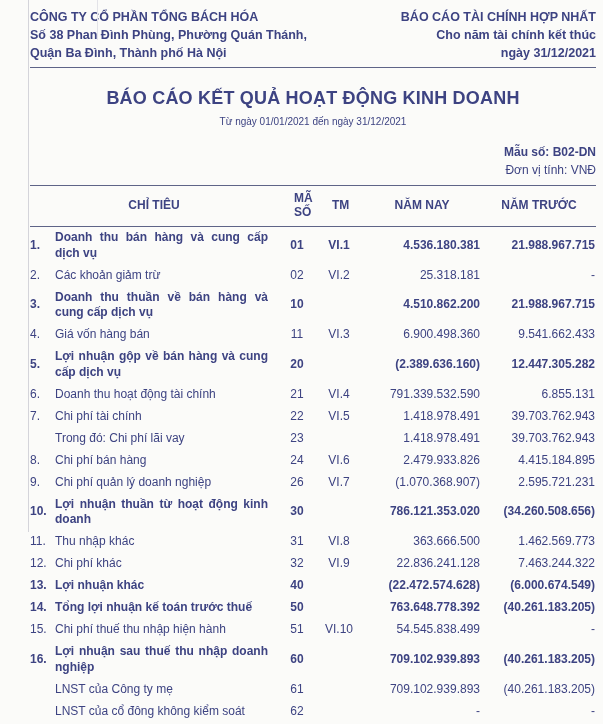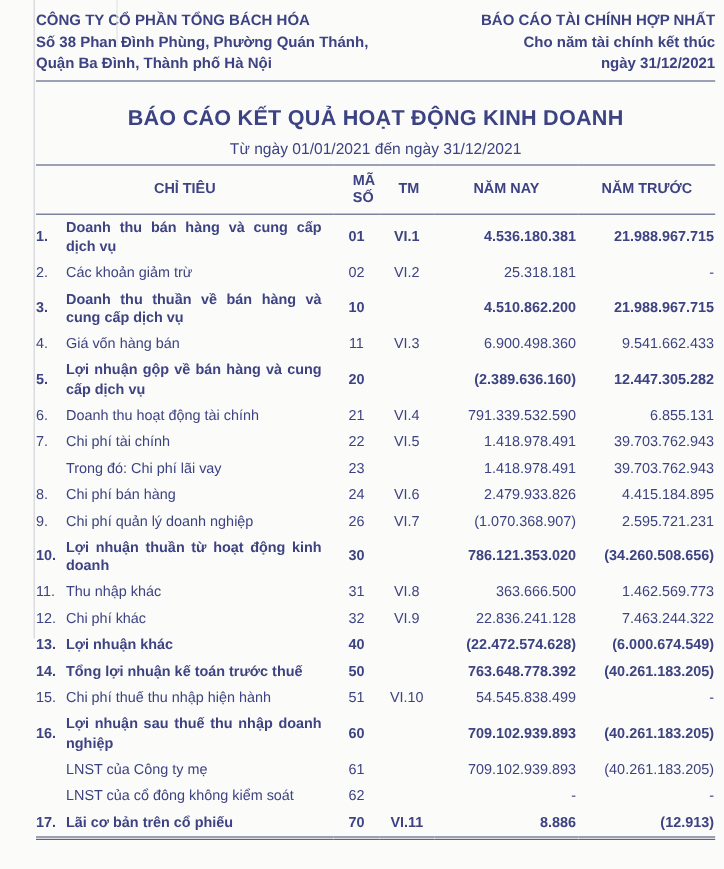--- a/index.html
+++ b/index.html
@@ -40,21 +40,21 @@
     padding-bottom: 5px;
     border-bottom: 1.5px solid #5e6487;
   }
   .doc-header .left { max-width: 300px; }
   .doc-header .left div { font-weight: bold; font-size: 12.5px; line-height: 1.45; }
   .doc-header .right { text-align: right; }
   .doc-header .right div { font-weight: bold; font-size: 12.5px; line-height: 1.45; }
   
   .title-block { text-align: center; margin-top: 20px; }
   .main-title { font-weight: bold; font-size: 18px; letter-spacing: .2px; }
-  .period { margin-top: 7px; font-size: 13px; }
+  .period { margin-top: 7px; font-size: 10px; }
   
   .form-info { text-align: right; margin-top: 16px; line-height: 1.5; }
   .form-no { font-weight: bold; }
   
   table {
     width: 100%;
     border-collapse: collapse;
     margin-top: 6px;
     table-layout: fixed;
   }
@@ -110,20 +110,24 @@
       <div>Cho năm tài chính kết thúc</div>
       <div>ngày 31/12/2021</div>
     </div>
   </div>
 
   <div class="title-block">
     <div class="main-title">BÁO CÁO KẾT QUẢ HOẠT ĐỘNG KINH DOANH</div>
     <div class="period">Từ ngày 01/01/2021 đến ngày 31/12/2021</div>
   </div>
 
+  <div class="form-info">
+    <div class="form-no">Mẫu số: B02-DN</div>
+    <div>Đơn vị tính: VNĐ</div>
+  </div>
 
   <table>
     <colgroup>
       <col class="c-no">
         <col class="c-label">
         <col class="c-ma">
         <col class="c-tm">
         <col class="c-now">
         <col class="c-prev">
     </colgroup>

